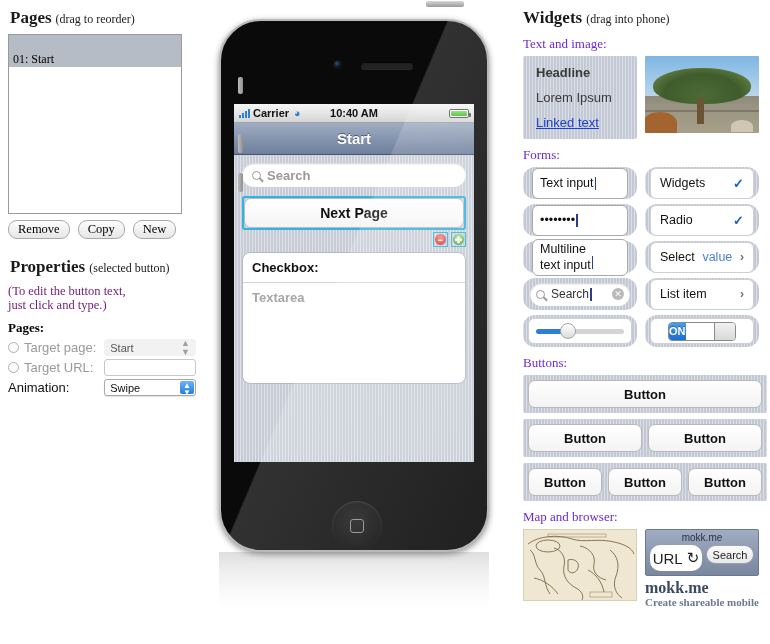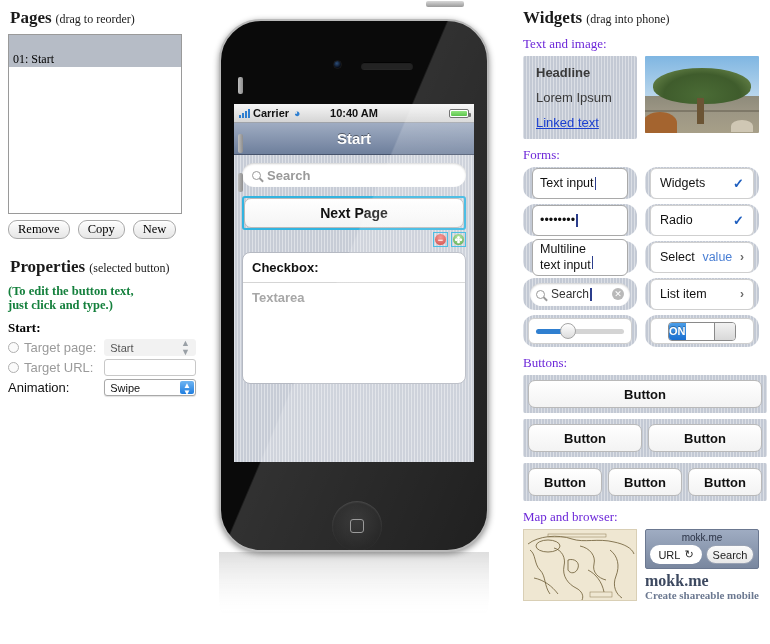--- a/index.html
+++ b/index.html
@@ -31,22 +31,22 @@
   .page-row.selected { background:#b6bcc6; }
   #pages-buttons { margin-top:6px; display:flex; gap:8px; }
   .aqua-btn {
     font-family:"Liberation Serif", serif; font-size:12.5px; color:#000;
     background:linear-gradient(#fdfdfd,#e6e6e6); border:1px solid #a8a8a8;
     border-radius:9px; padding:1px 9px; line-height:15px;
     box-shadow:inset 0 1px 0 #fff;
   }
   #props-head { margin:18px 0 7px 2px; }
   .note {
-    font-family:"Liberation Serif", serif; font-size:12.5px; color:#15803d;
-    line-height:14px; margin-bottom:8px;font-weight:bold;
+    font-family:"Liberation Serif", serif; font-size:12.5px; color:#701a75;
+    line-height:14px; margin-bottom:8px;
   }
   .prop-title { font-family:"Liberation Serif", serif; font-size:13px; font-weight:bold; margin-bottom:2px;}
   .prop-row { display:flex; align-items:center; height:19px; margin-bottom:1px; }
   .prop-row .lbl {
     font-family:Liberation Sans, sans-serif; font-size:13px; width:100px;
     display:flex; align-items:center; gap:5px;
   }
   .prop-row .lbl.disabled { color:#9a9a9a; }
   .prop-row .lbl.enabled { color:#111; }
   .radio {
@@ -271,22 +271,22 @@
     border:1px solid #d9cfb5;
   }
   #browser { width:114px; }
   #browser-chrome {
     background:linear-gradient(#9facc2,#79879f); border:1px solid #6b7890; border-radius:2px;
     padding:2px 4px 4px 4px;
   }
   #browser-title { text-align:center; font-size:10px; color:#2b3346; margin-bottom:2px; }
   #browser-bar { display:flex; gap:4px; }
   #url-pill {
-    flex:1; height:19px; background:#fff; border-radius:10px; display:flex; align-items:center;
-    justify-content:center; gap:4px; font-size:11px; color:#222;
+    flex:1; height:26px; background:#fff; border-radius:10px; display:flex; align-items:center;
+    justify-content:center; gap:4px; font-size:15px; color:#222;
   }
   #search-pill {
     width:48px; height:19px; background:linear-gradient(#fbfbfb,#e8e8e8); border:1px solid #9aa3b4;
     border-radius:10px; display:flex; align-items:center; justify-content:center; font-size:11px; color:#222;
   }
   #brand { margin-top:3px; }
   #brand .b1 { font-family:"Liberation Serif", serif; font-weight:bold; font-size:16px; color:#3d4960; line-height:17px;}
   #brand .b2 { font-family:"Liberation Serif", serif; font-weight:bold; font-size:11px; color:#6b7890; line-height:12px;}
 </style>
 </head>
@@ -312,21 +312,21 @@
   <div id="props-head" class="panel-head">
     <span class="big">Properties</span>
     <span class="sub">(selected button)</span>
   </div>
 
   <div class="note">
     <div>(To edit the button text,</div>
     <div>just click and type.)</div>
   </div>
 
-  <div class="prop-title">Start:</div>
+  <div class="prop-title">Pages:</div>
 
   <div class="prop-row">
     <span class="lbl disabled">
       <span class="radio"></span>
       <span>Target page:</span>
     </span>
     <span class="select-disabled">
       <span>Start</span>
       <span class="stepper">
         <span class="stepper-glyph">▲</span>

